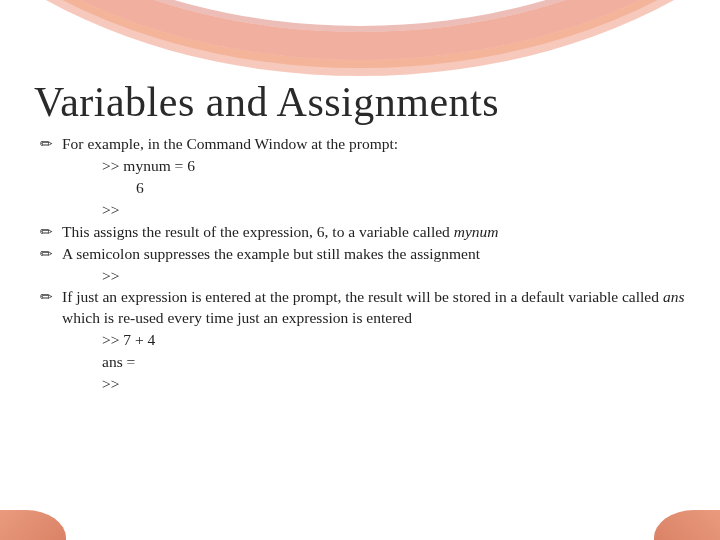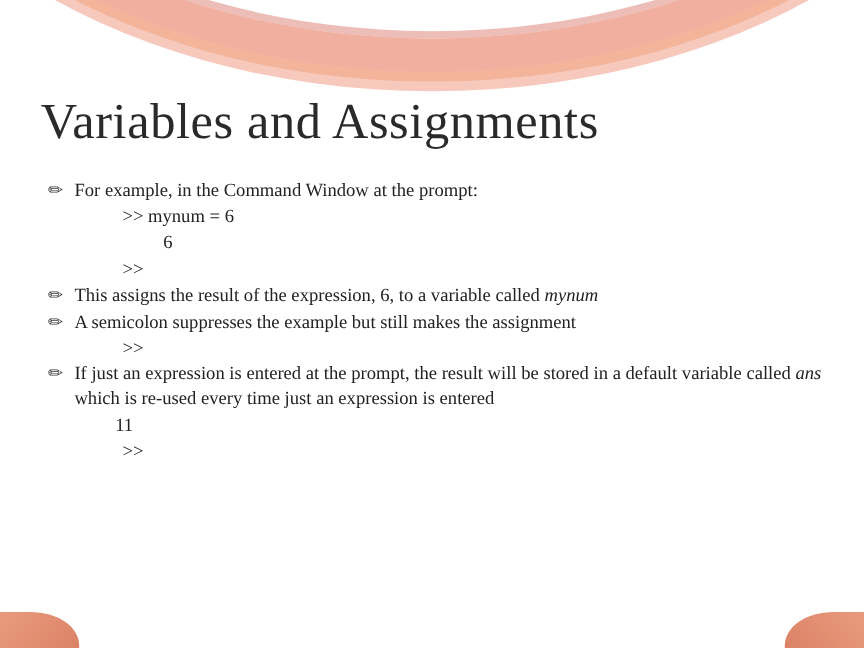--- a/index.html
+++ b/index.html
@@ -51,21 +51,21 @@
     position: absolute;
     top: 78px;
     left: 34px;
     right: 34px;
   }
   .title {
     font-size: 42px;
     font-weight: 400;
     color: #2a2a2a;
     letter-spacing: 0.5px;
-    margin-bottom: 23px;
+    margin-bottom: 8px;
   }
   .body {
     font-size: 15.5px;
     line-height: 1.35;
     color: #222;
     padding-left: 6px;
   }
   .bullet-line {
     display: flex;
     align-items: flex-start;
@@ -122,17 +122,18 @@
       <span class="bullet-text">A semicolon suppresses the example but still makes the assignment</span>
     </div>
     <div class="code-line">&gt;&gt;</div>
 
     <div class="bullet-line">
       <span class="bullet-icon">✏</span>
       <span class="bullet-text">
         <span>If just an expression is entered at the prompt, the result will be stored in a default variable called </span><em class="var">ans</em><span> which is re-used every time just an expression is entered</span>
       </span>
     </div>
-    <div class="code-line shallow">11</div>
+    <div class="code-line">&gt;&gt; 7 + 4</div>
+    <div class="code-line">ans =</div>
     <div class="code-line">&gt;&gt;</div>
 
   </div>
 </div>
 
 </body></html>

